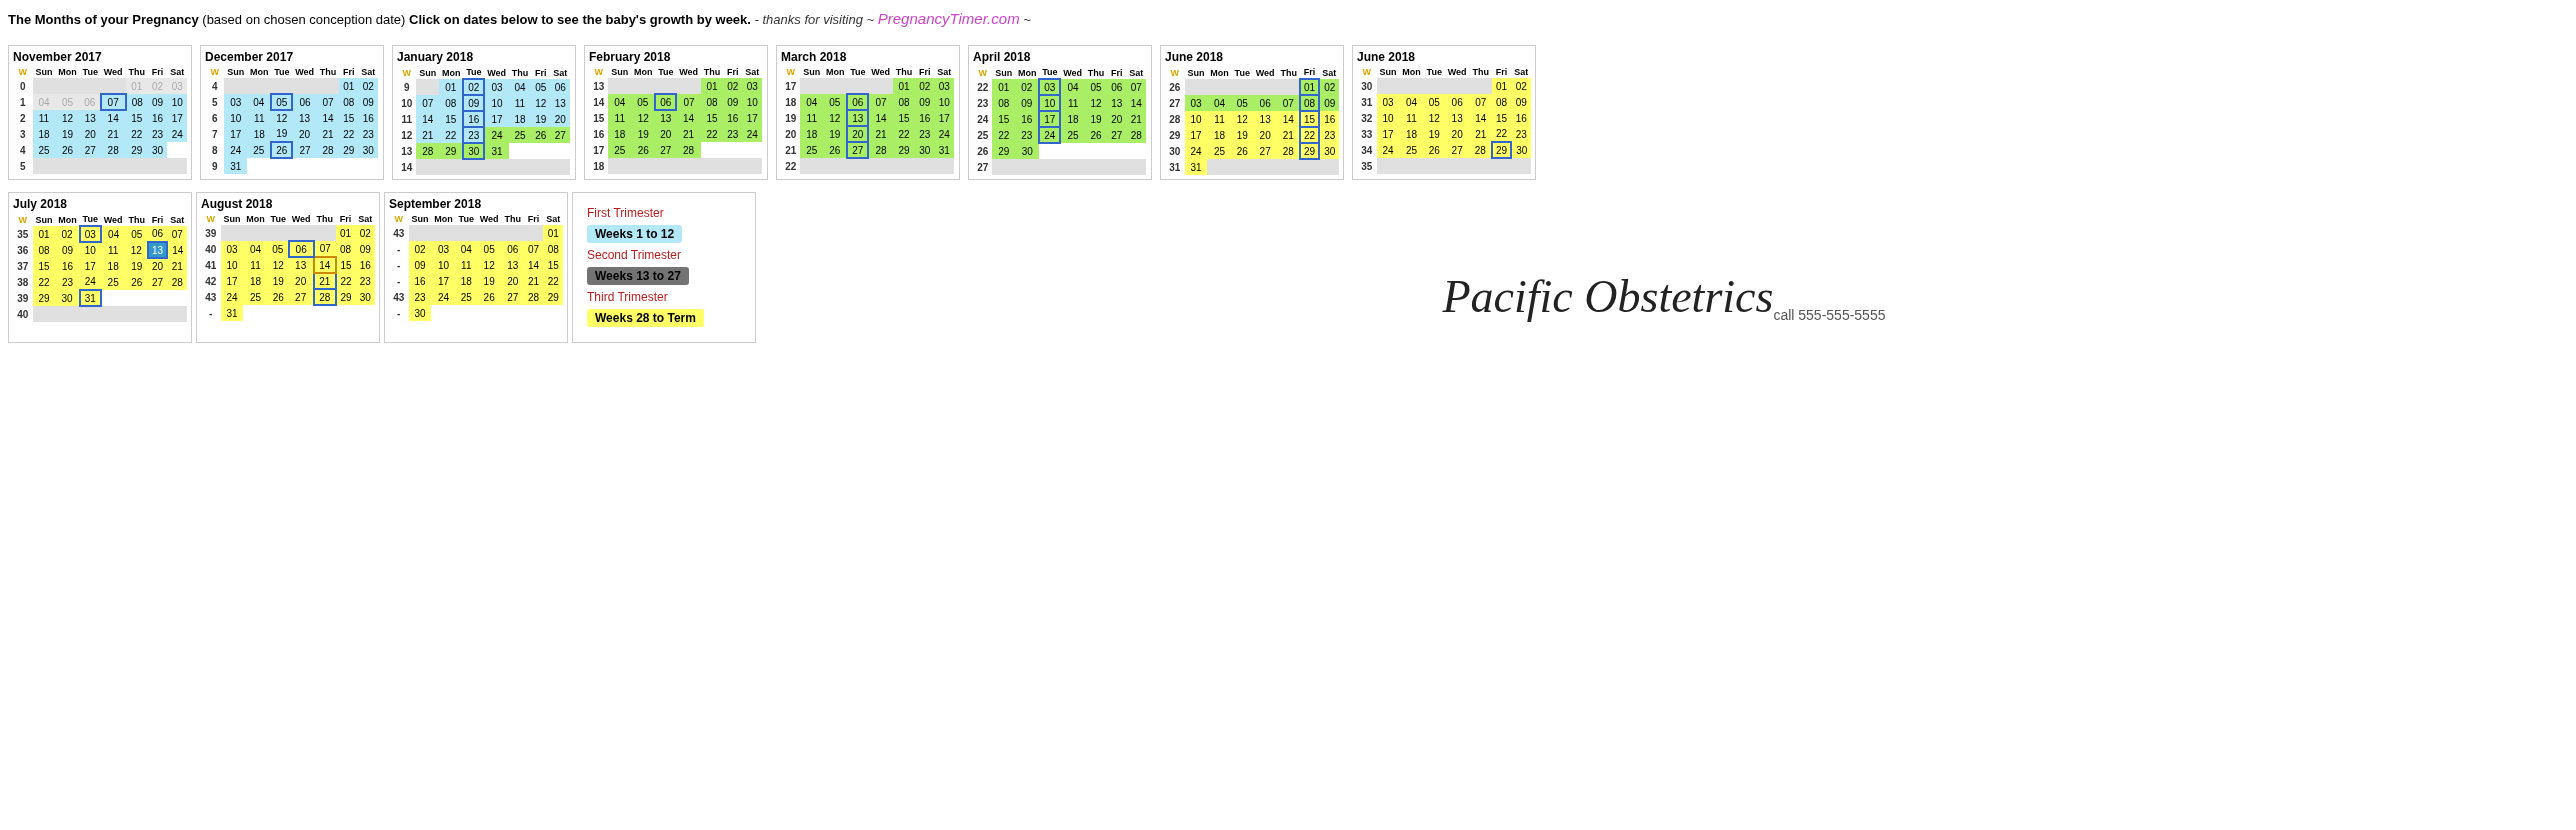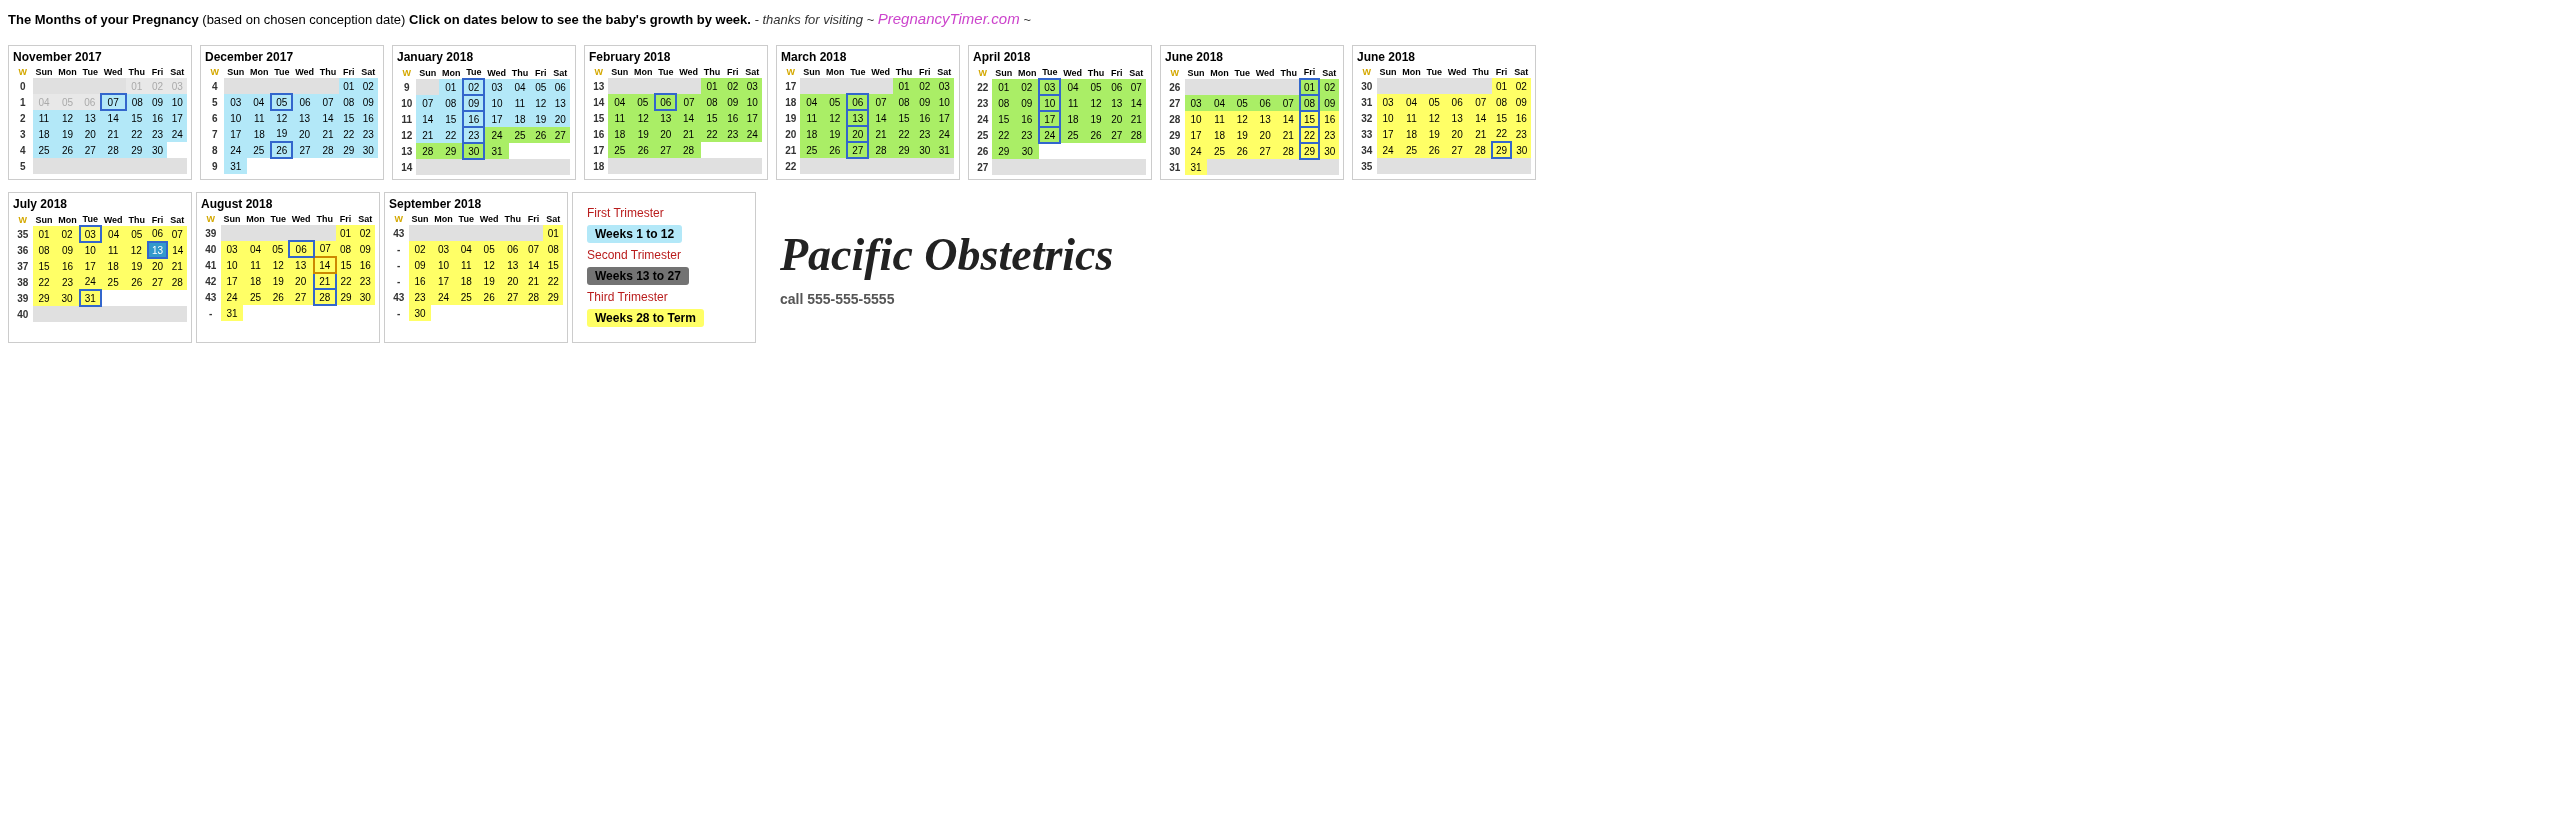--- a/index.html
+++ b/index.html
@@ -101,25 +101,24 @@
       font-size: 12px;
       font-weight: bold;
       margin: 2px 0;
     }
     .badge-blue { background: #b3e8f8; }
     .badge-green { background: #737373; }
     .badge-yellow { background: #ffff66; }
     .brand-box {
       flex: 1 1 299px;
       display: flex;
-      flex-direction: column;
-      align-items: flex-start;
+      flex-direction: row;
+      align-items: flex-end;
       justify-content: center;
       padding: 20px;
-      font-weight: bold;
     }
     .brand-name {
       font-style: italic;
       font-size: 46px;
       color: #222;
       font-family: Georgia, serif;
     }
     .brand-phone {
       font-size: 14px;
       color: #555;

